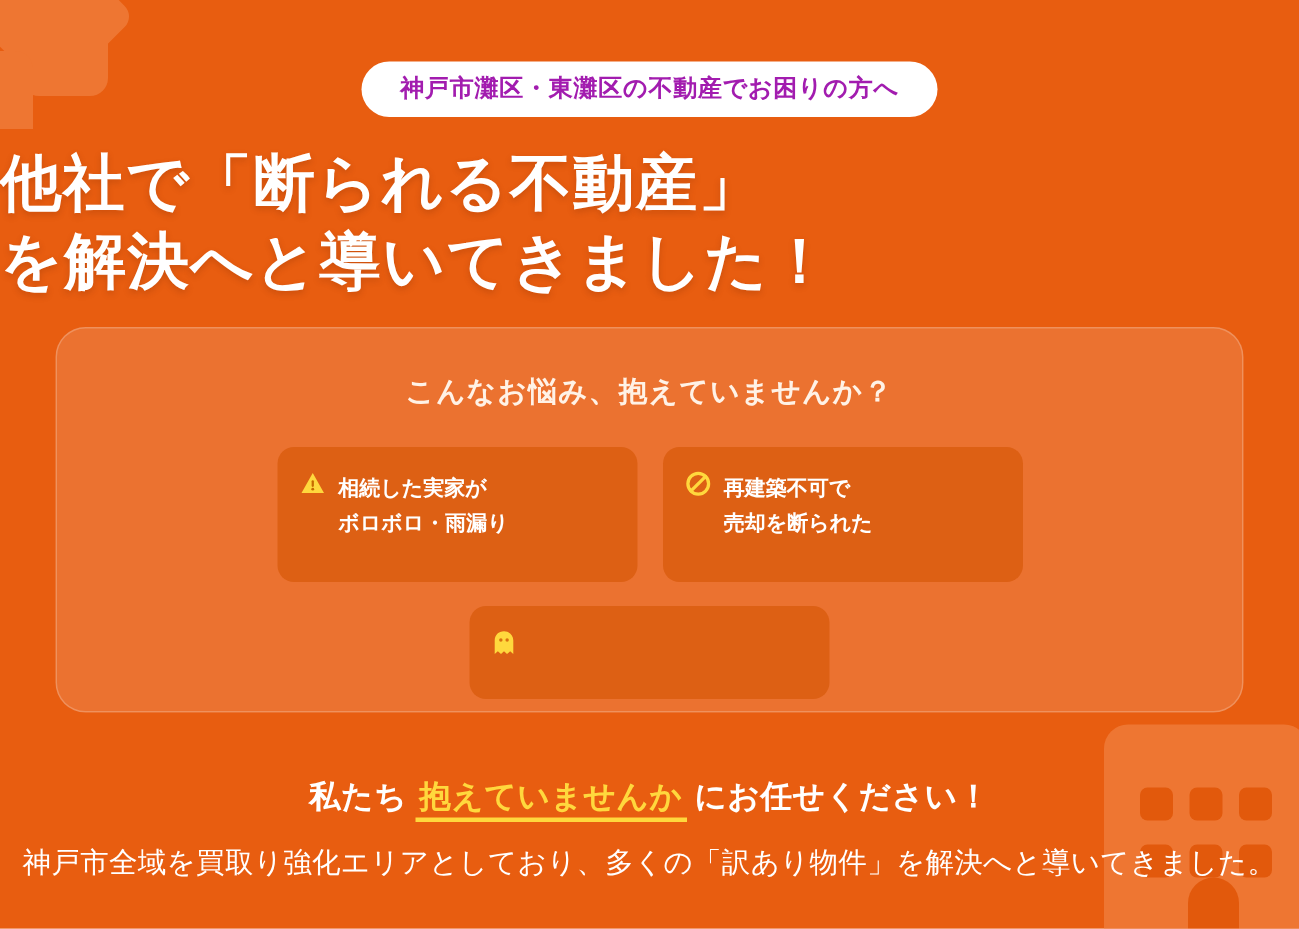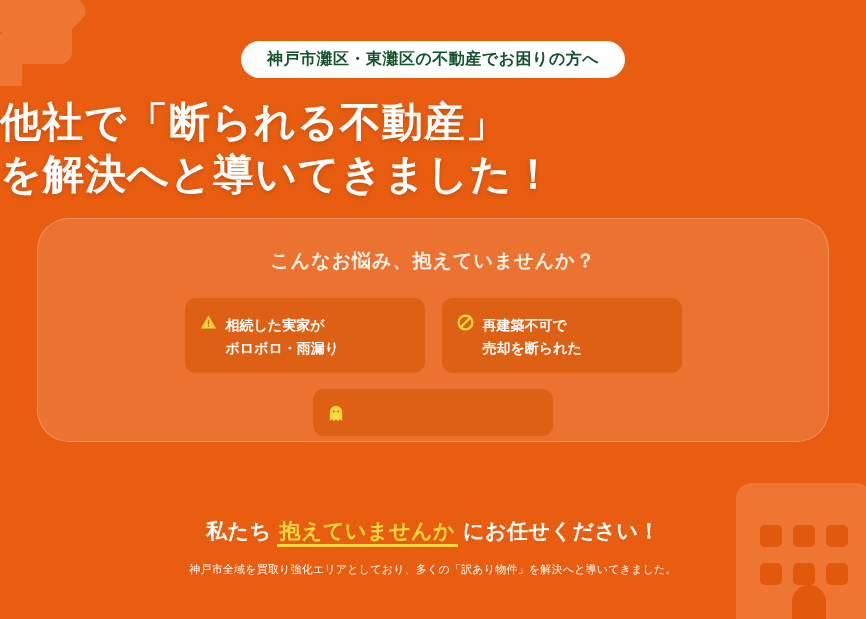--- a/index.html
+++ b/index.html
@@ -70,21 +70,21 @@
   }
 
   
   .badge-row {
     position:absolute; left:0; top:41px;
     width:100%;
     display:flex; justify-content:center;
   }
   .badge {
     background:#FFFFFF;
-    color:#14532d;
+    color:#a21caf;
     font-size:16px;
     font-weight:bold;
     letter-spacing:.5px;
     padding:8px 26px;
     border-radius:999px;
     white-space:nowrap;
   }
 
   
   .headline {
@@ -97,24 +97,24 @@
     line-height:1.28;
     letter-spacing:1px;
     text-shadow:0 2px 4px rgba(120,40,0,.25);
   }
   .headline .l2 { display:block; }
 
   
   .panel {
     position:absolute;
     left:37px; top:218px;
-    width:792px; height:224px;
+    width:792px; height:257px;
     background:#EB7230;
     border:1px solid rgba(255,255,255,.22);
-    border-radius:32px;
+    border-radius:20px;
   }
   .panel-title {
     margin-top:29px;
     text-align:center;
     color:#FFF2E6;
     font-size:19px;
     font-weight:bold;
     letter-spacing:1px;
   }
 
@@ -123,21 +123,21 @@
     display:flex;
     flex-wrap:wrap;
     justify-content:center;
     gap:16px 17px;
     padding:0 24px;
   }
   .card {
     width:240px;
     background:#DD6014;
     border-radius:11px;
-    padding:16px 15px 14px 15px;
+    padding:16px 15px 29px 15px;
     display:flex;
     align-items:flex-start;
     gap:9px;
   }
   .card-icon {
     font-size:15px;
     line-height:1.45;
     color:#FFD83D;
     flex:0 0 auto;
   }
@@ -165,21 +165,21 @@
   }
   .brand {
     color:#FFD83D;
     border-bottom:3px solid #FFD83D;
     padding:0 3px 2px 3px;
     margin:0 5px;
   }
   .closing-sub {
     margin-top:17px;
     color:#FFFFFF;
-    font-size:11px;
+    font-size:19px;
     letter-spacing:.2px;
     white-space:nowrap;
   }
 </style>
 </head>
 <body>
 
 <div class="stage">
 
   <div class="deco house">

